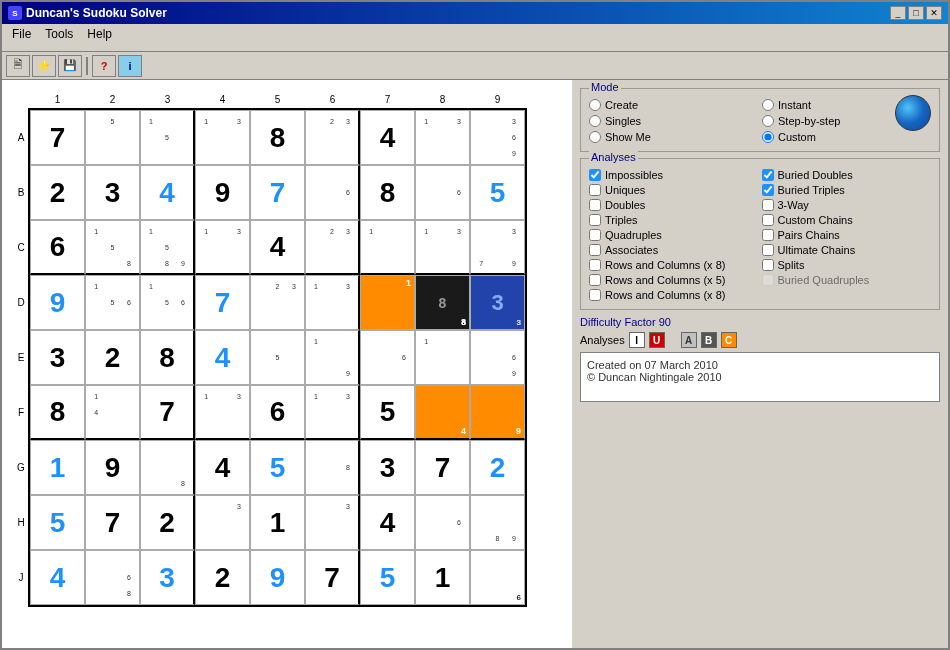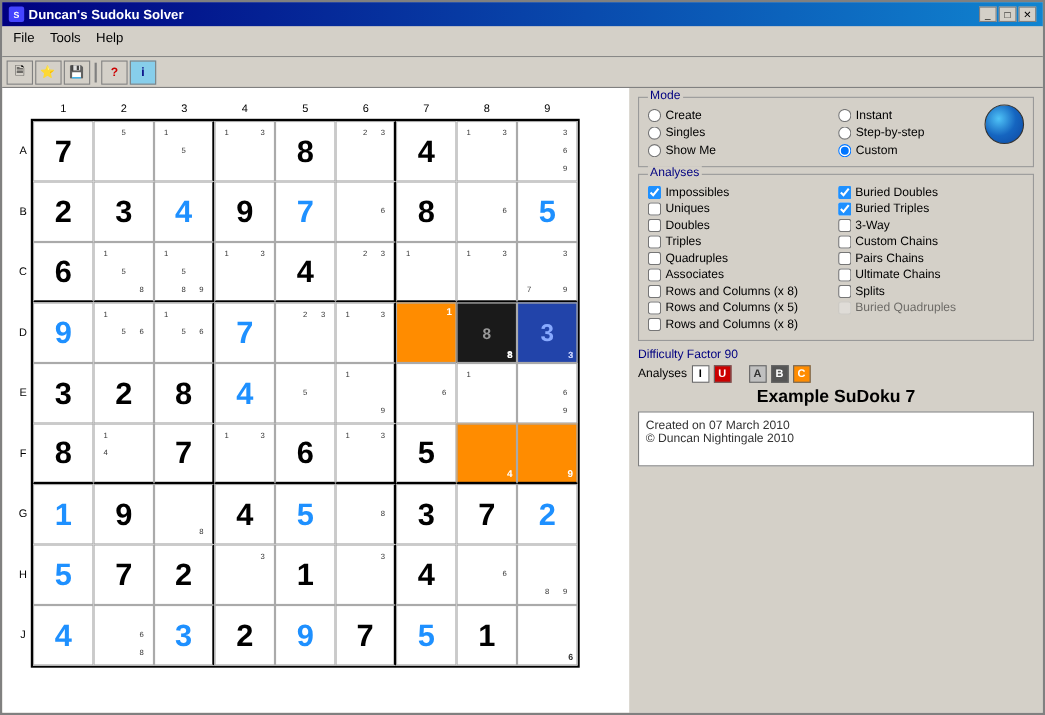--- a/index.html
+++ b/index.html
@@ -852,20 +852,19 @@
         <div class="difficulty-label">Difficulty Factor 90</div>
         <div class="analyses-indicators">
           <span>Analyses</span>
           <div class="indicator-box ind-white">I</div>
           <div class="indicator-box ind-red">U</div>
           <div style="width:8px;"></div>
           <div class="indicator-box ind-light" style="background:#c0c0c0;border:1px solid #666;">A</div>
           <div class="indicator-box ind-dark" style="background:#555;color:white;">B</div>
           <div class="indicator-box ind-orange">C</div>
         </div>
-        <div class="example-title">Example SuDoku 7</div>
         <div class="description-box">
           <div>Created on 07 March 2010<br>© Duncan Nightingale 2010</div>
         </div>
       </div>
     </div>
   </div>
 </div>
 
 </body></html>

